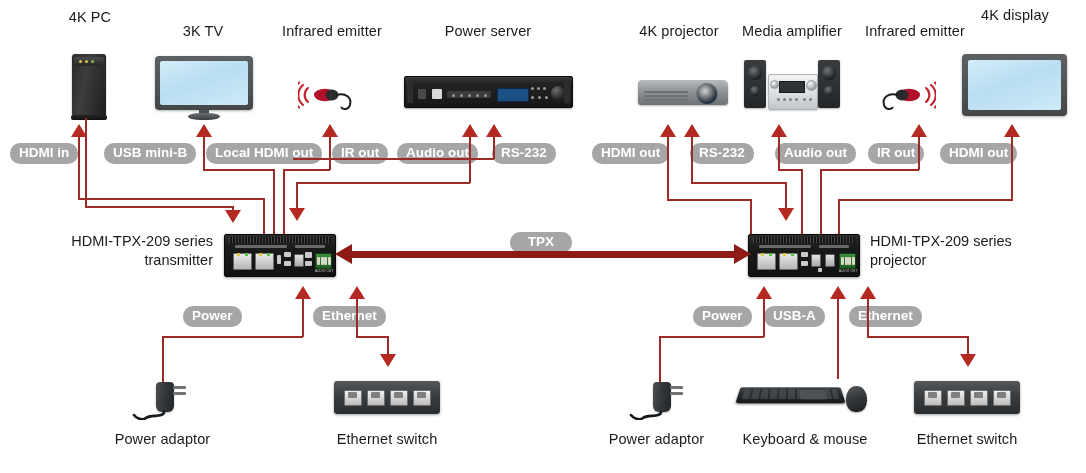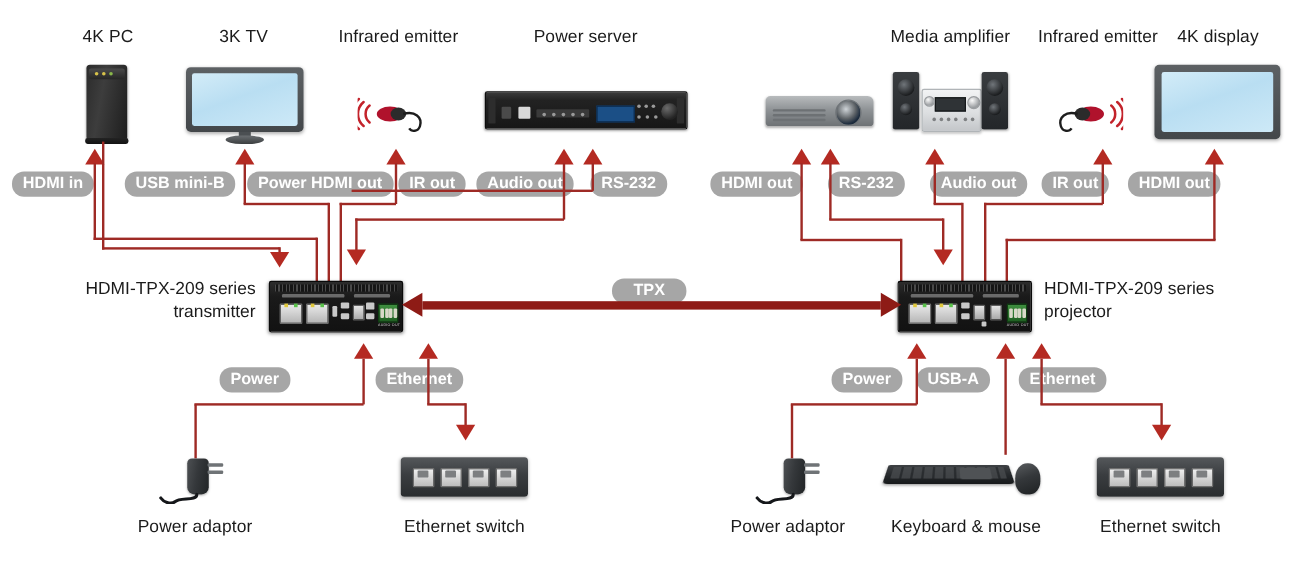--- a/index.html
+++ b/index.html
@@ -179,27 +179,28 @@
   .kb-pad{position:absolute;border-radius:2px;background:#4f5255;}
   .mouse{position:absolute;border-radius:48% 48% 42% 42%;
     background:linear-gradient(160deg,#5a5d60 0%,#35383b 45%,#1e2123 100%);
     box-shadow:0 1px 2px rgba(0,0,0,.3);}
 </style>
 </head>
 <body>
 
 <div id="stage">
 
-  <div class="dev-label" style="left:40px;top:22px;width:100px;text-align:center;">4K PC</div>
+  <div class="dev-label" style="left:40px;top:8px;width:100px;text-align:center;">4K PC</div>
   <div class="dev-label" style="left:153px;top:22px;width:100px;">3K TV</div>
   <div class="dev-label" style="left:262px;top:22px;width:140px;">Infrared emitter</div>
   <div class="dev-label" style="left:418px;top:22px;width:140px;">Power server</div>
+  <div class="dev-label" style="left:614px;top:22px;width:130px;">4K projector</div>
   <div class="dev-label" style="left:722px;top:22px;width:140px;">Media amplifier</div>
   <div class="dev-label" style="left:845px;top:22px;width:140px;">Infrared emitter</div>
-  <div class="dev-label" style="left:960px;top:22px;width:110px;">4K display</div>
+  <div class="dev-label" style="left:960px;top:6px;width:110px;">4K display</div>
 
   <div class="abs" style="left:72px;top:54px;">
     <div class="pc-tower">
       <div class="pc-top"></div>
       <div class="pc-led" style="left:7px;"></div>
       <div class="pc-led" style="left:13px;"></div>
       <div class="pc-led" style="left:19px;background:#8ab84a;"></div>
       <div class="pc-base"></div>
     </div>
   </div>
@@ -290,21 +291,21 @@
     </svg>
   </div>
 
   <div class="abs" style="left:962px;top:54px;width:105px;height:62px;">
     <div class="screen-body" style="left:0;top:0;width:105px;height:62px;"></div>
     <div class="screen-glass" style="left:6px;top:6px;width:93px;height:50px;"></div>
   </div>
 
   <div class="pill" style="left:10px;top:143px;">HDMI in</div>
   <div class="pill" style="left:104px;top:143px;">USB mini-B</div>
-  <div class="pill" style="left:206px;top:143px;">Power HDMI out</div>
+  <div class="pill" style="left:206px;top:143px;">Local HDMI out</div>
   <div class="pill" style="left:332px;top:143px;">IR out</div>
   <div class="pill" style="left:397px;top:143px;">Audio out</div>
   <div class="pill" style="left:492px;top:143px;">RS-232</div>
   <div class="pill" style="left:592px;top:143px;">HDMI out</div>
   <div class="pill" style="left:690px;top:143px;">RS-232</div>
   <div class="pill" style="left:775px;top:143px;">Audio out</div>
   <div class="pill" style="left:868px;top:143px;">IR out</div>
   <div class="pill" style="left:940px;top:143px;">HDMI out</div>
 
   <div class="arrow-up" style="left:71px;top:124px;"></div>

